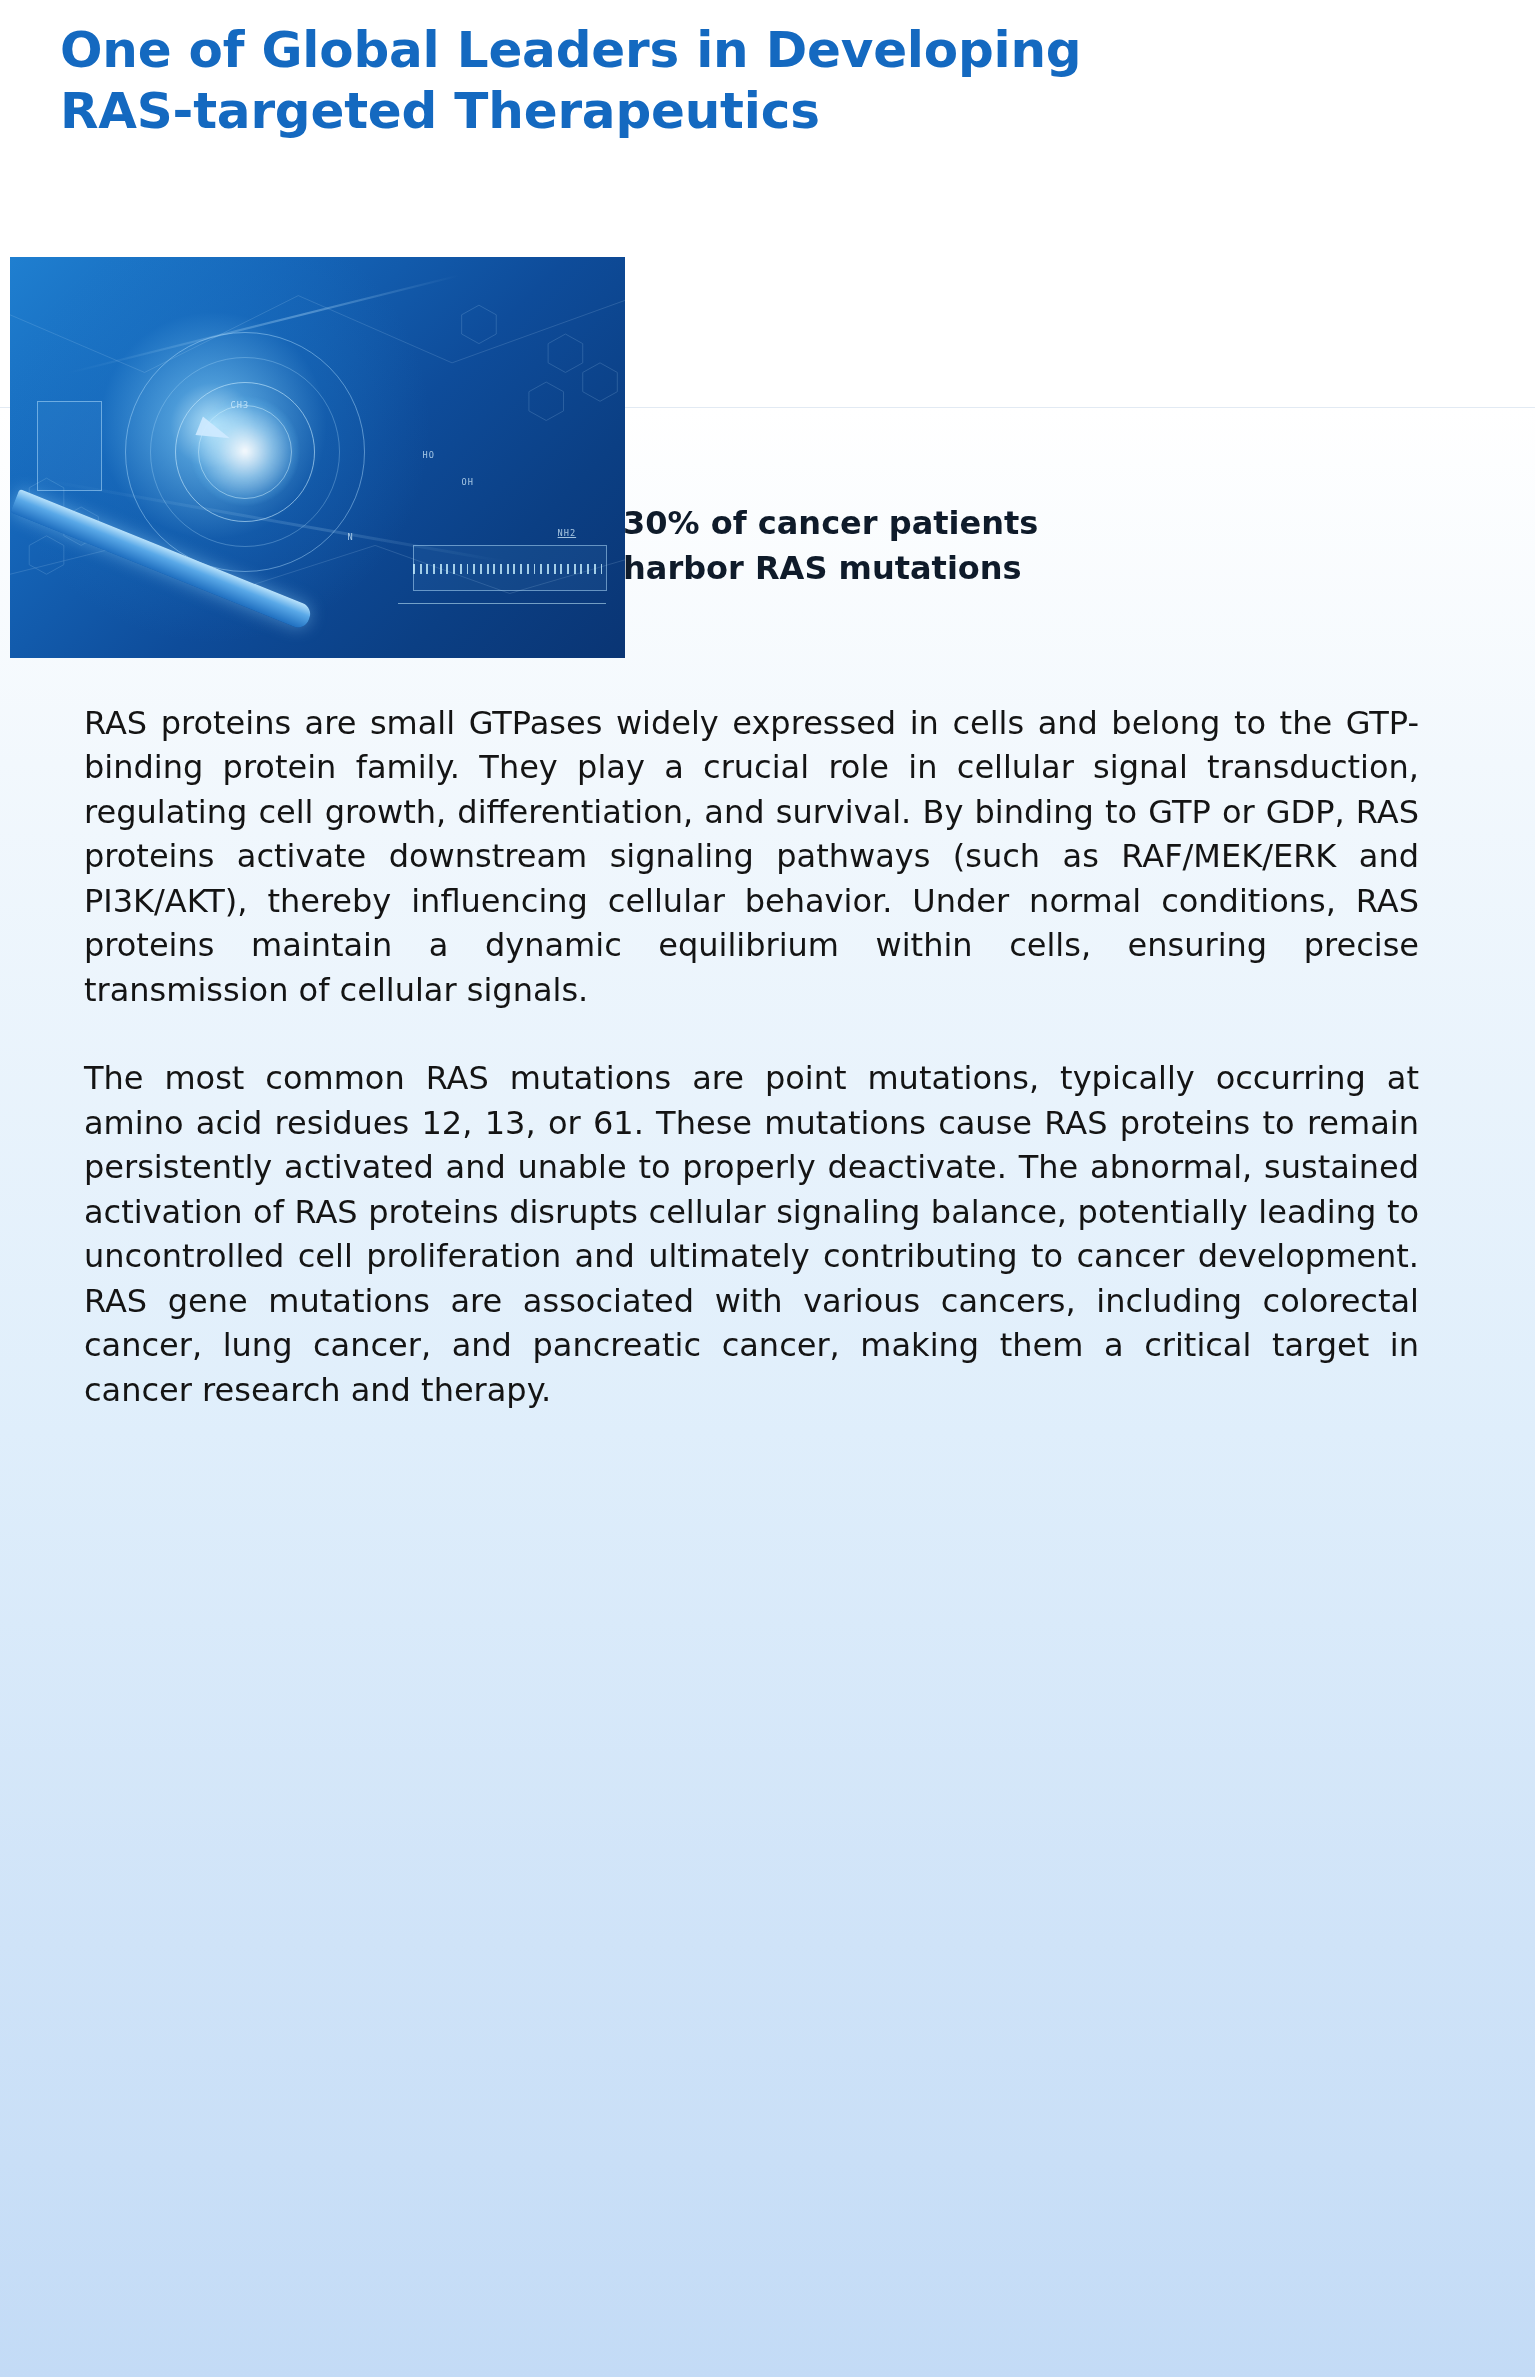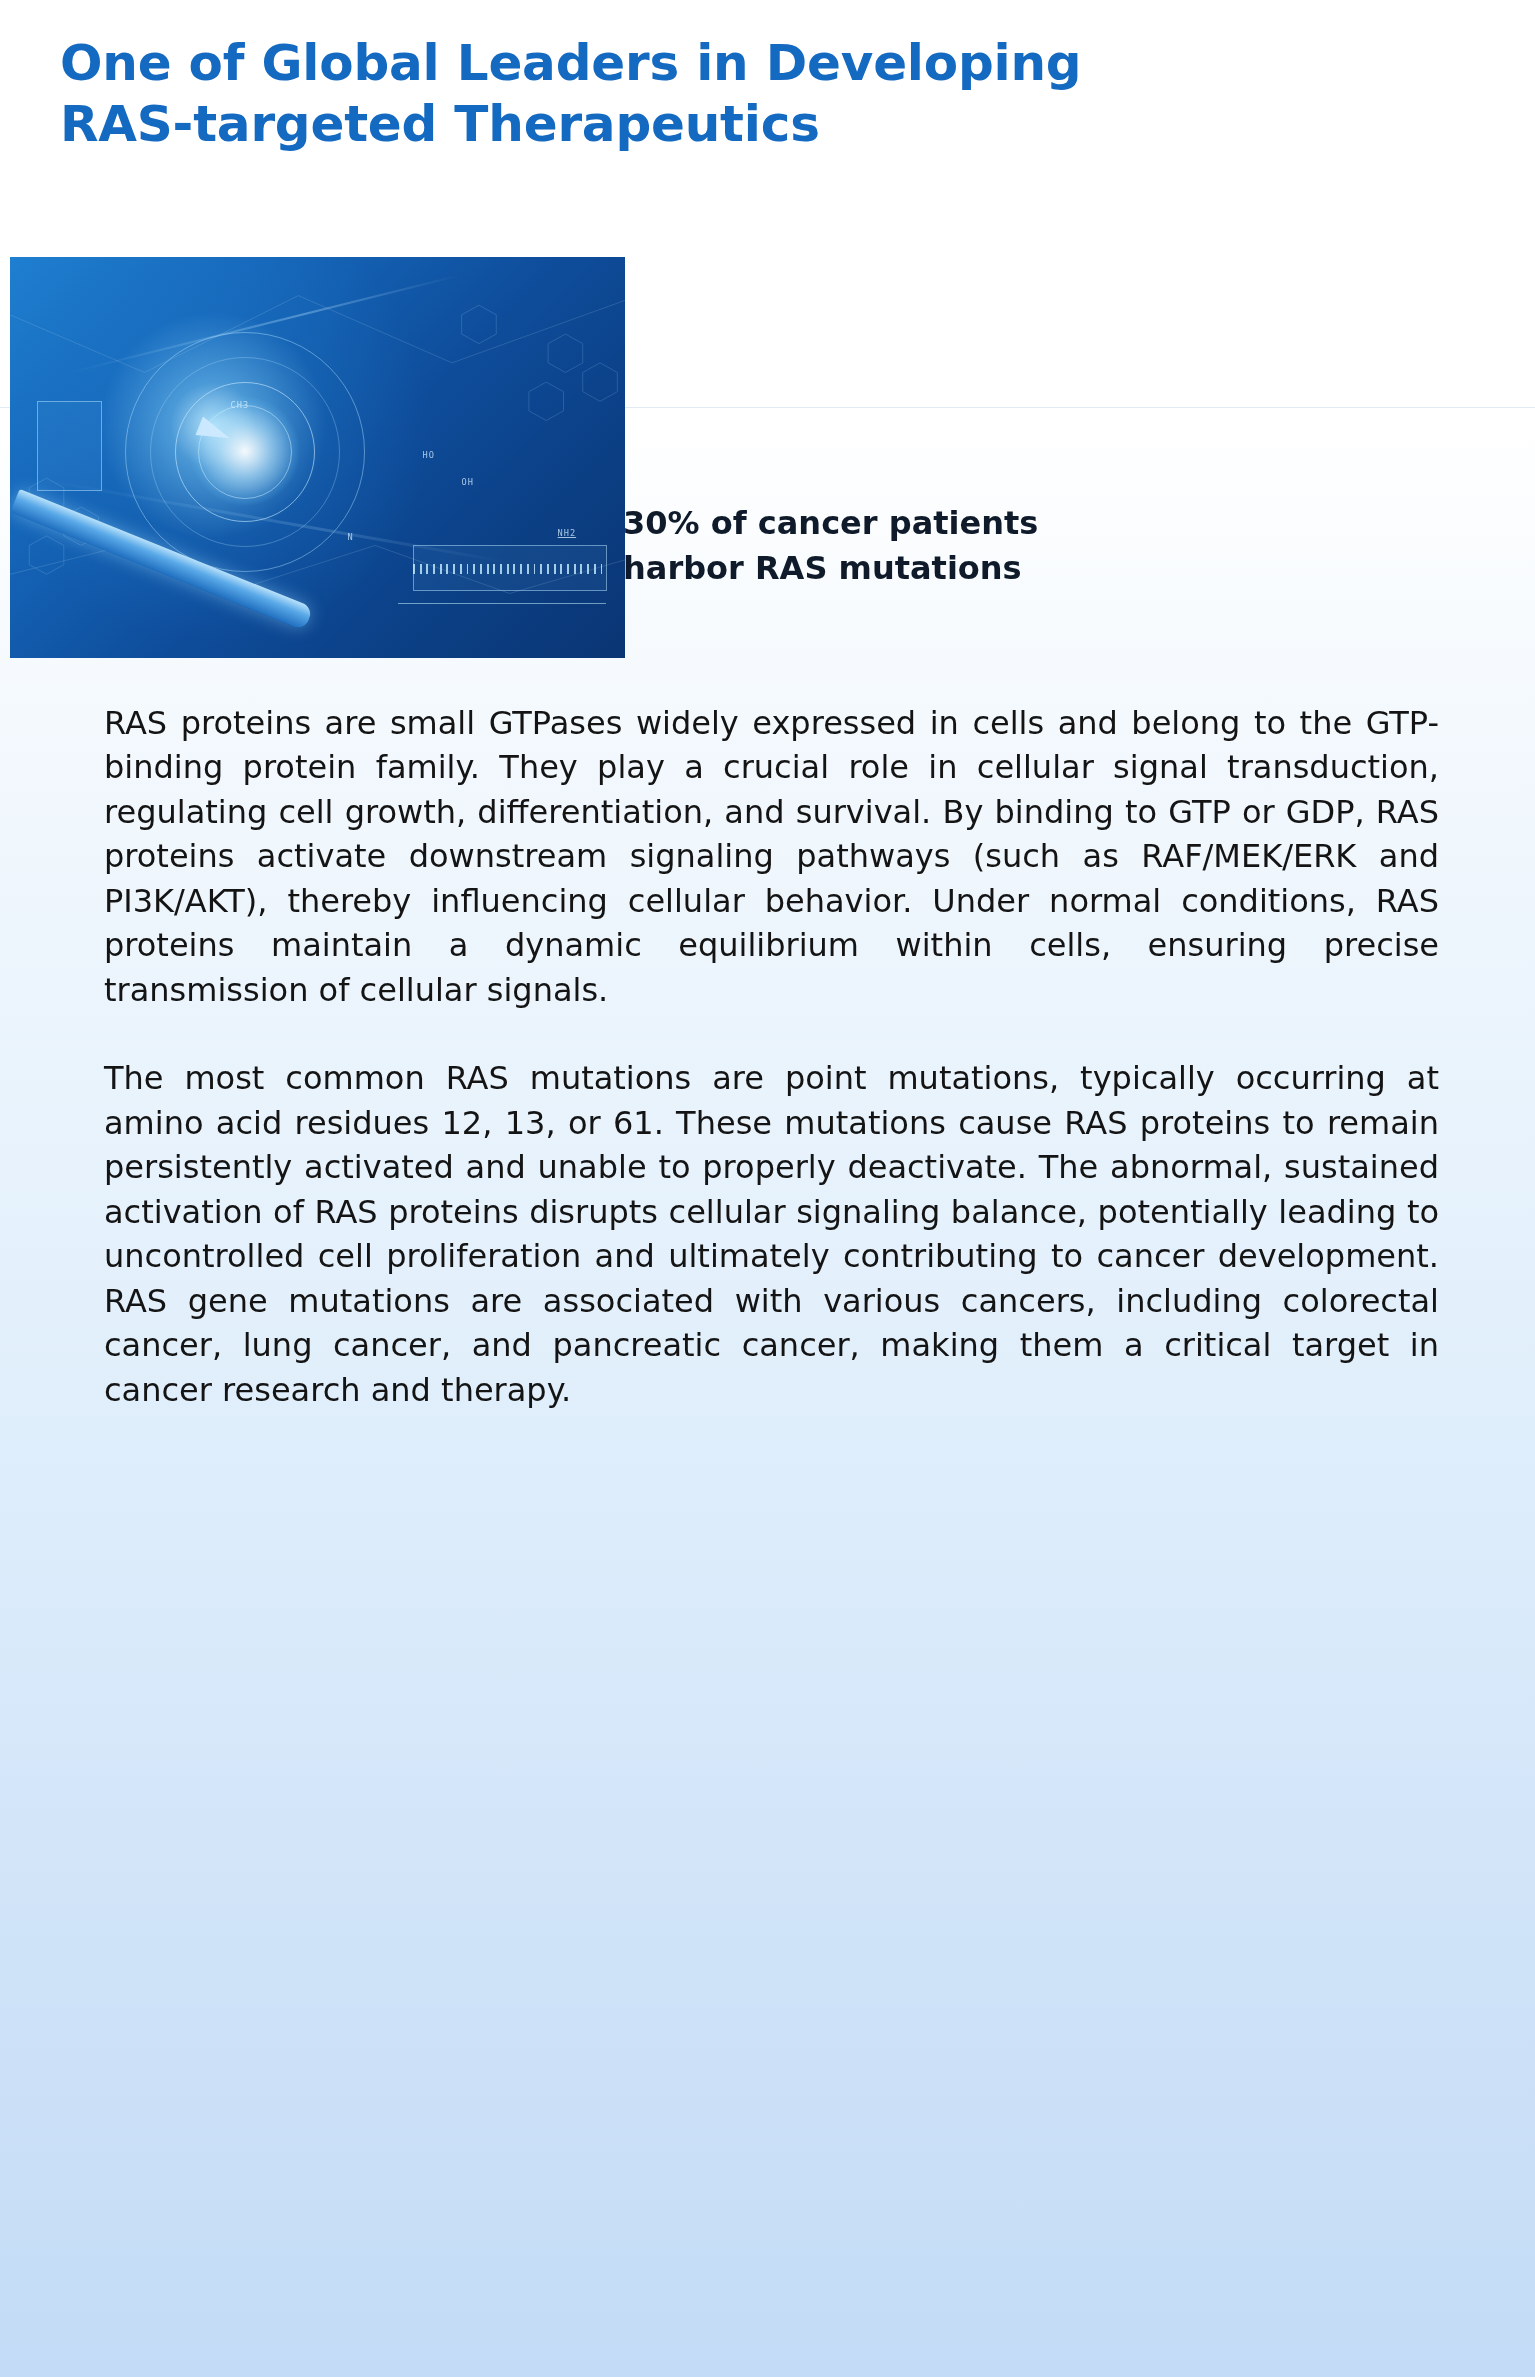--- a/index.html
+++ b/index.html
@@ -19,21 +19,21 @@
     width: 1535px;
     height: 2378px;
     background: #ffffff;
     box-sizing: border-box;
   }
 
   
   .title {
     position: absolute;
     left: 60px;
-    top: 33px;
+    top: 20px;
     width: 1287px;
     color: #1469c0;
     font-size: 50px;
     font-weight: bold;
     line-height: 1.22;
     letter-spacing: -0.2px;
     white-space: pre-line;
   }
 
   
@@ -150,21 +150,21 @@
     color: #0f1b2a;
     font-size: 32px;
     font-weight: bold;
     line-height: 1.42;
     white-space: pre-line;
   }
 
   
   .body-text {
     position: absolute;
-    left: 104px;
+    left: 84px;
     top: 701px;
     width: 1335px;
     color: #141414;
     font-size: 32px;
     line-height: 1.39;
     text-align: justify;
   }
   .body-text p {
     margin: 0 0 44px 0;
   }

